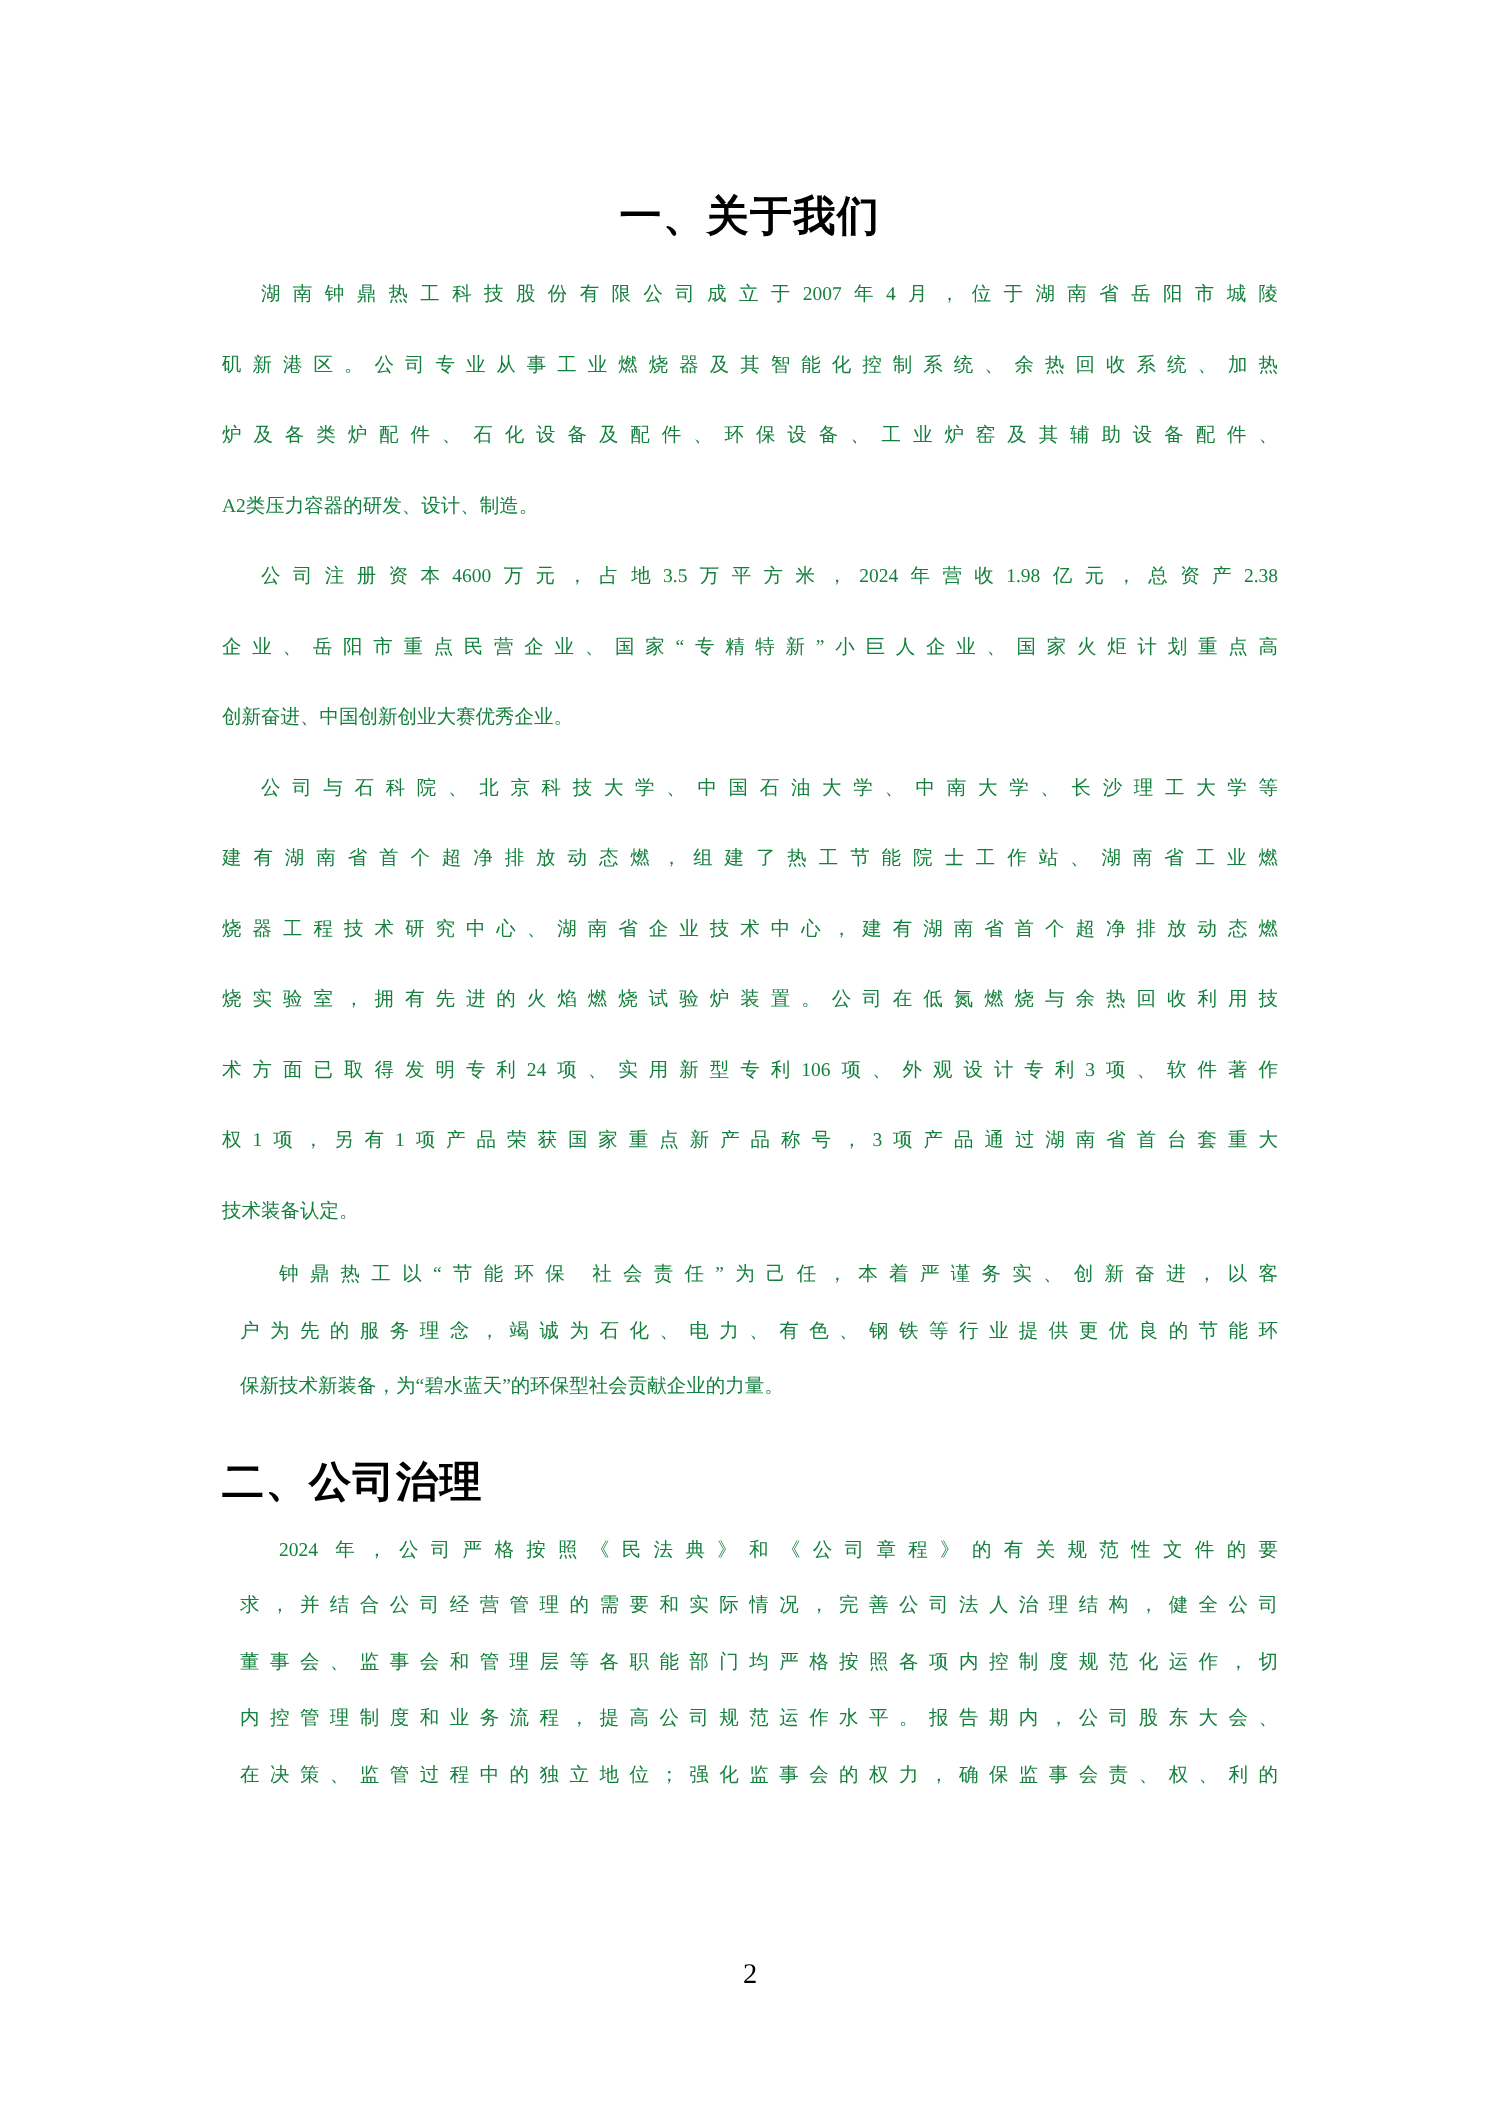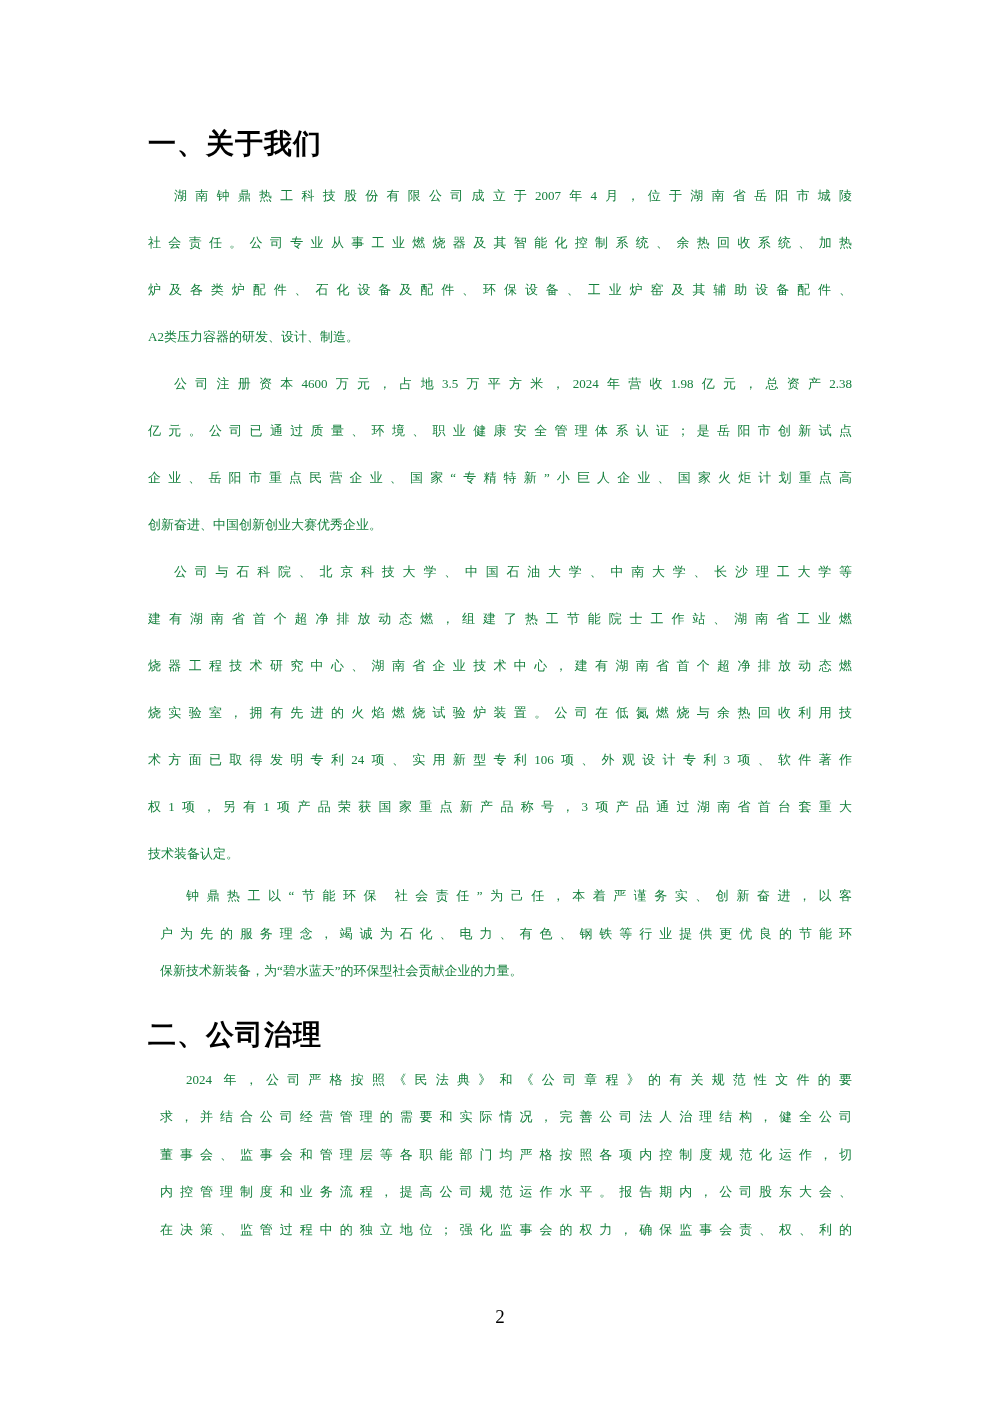--- a/index.html
+++ b/index.html
@@ -23,21 +23,21 @@
     width: 704px;
   }
   .sec-heading {
     font-family: "Liberation Sans", sans-serif;
     font-weight: bold;
     font-size: 28px;
     line-height: 36px;
     letter-spacing: 1px;
     color: #000000;
   }
-  .h-first { margin: 126px 0 10px 0; }
+  .h-first { margin: 126px 0 10px 0; text-align: center; }
   .h-later { margin: 27px 0 8px 0; }
   .para { margin: 0; }
   .line {
     font-size: 13px;
     color: #15803d;
     text-align: justify;
     text-align-last: justify;
     overflow: hidden;
     white-space: nowrap;
   }
@@ -56,27 +56,26 @@
   }
 </style>
 </head>
 <body>
 
 <div class="page">
   <main class="content" id="content">
       <div class="sec-heading h-first">一、关于我们</div>
       <div class="para loose">
         <div class="line first">湖南钟鼎热工科技股份有限公司成立于2007年4月，位于湖南省岳阳市城陵</div>
-        <div class="line">社会责任。公司专业从事工业燃烧器及其智能化控制系统、余热回收系统、加热</div>
+        <div class="line">矶新港区。公司专业从事工业燃烧器及其智能化控制系统、余热回收系统、加热</div>
         <div class="line">炉及各类炉配件、石化设备及配件、环保设备、工业炉窑及其辅助设备配件、</div>
         <div class="line lastleft">A2类压力容器的研发、设计、制造。</div>
       </div>
       <div class="para loose">
         <div class="line first">公司注册资本4600万元，占地3.5万平方米，2024年营收1.98亿元，总资产2.38</div>
-        <div class="line">亿元。公司已通过质量、环境、职业健康安全管理体系认证；是岳阳市创新试点</div>
         <div class="line">企业、岳阳市重点民营企业、国家“专精特新”小巨人企业、国家火炬计划重点高</div>
         <div class="line lastleft">创新奋进、中国创新创业大赛优秀企业。</div>
       </div>
       <div class="para loose">
         <div class="line first">公司与石科院、北京科技大学、中国石油大学、中南大学、长沙理工大学等</div>
         <div class="line">建有湖南省首个超净排放动态燃，组建了热工节能院士工作站、湖南省工业燃</div>
         <div class="line">烧器工程技术研究中心、湖南省企业技术中心，建有湖南省首个超净排放动态燃</div>
         <div class="line">烧实验室，拥有先进的火焰燃烧试验炉装置。公司在低氮燃烧与余热回收利用技</div>
         <div class="line">术方面已取得发明专利24项、实用新型专利106项、外观设计专利3项、软件著作</div>
         <div class="line">权1项，另有1项产品荣获国家重点新产品称号，3项产品通过湖南省首台套重大</div>

